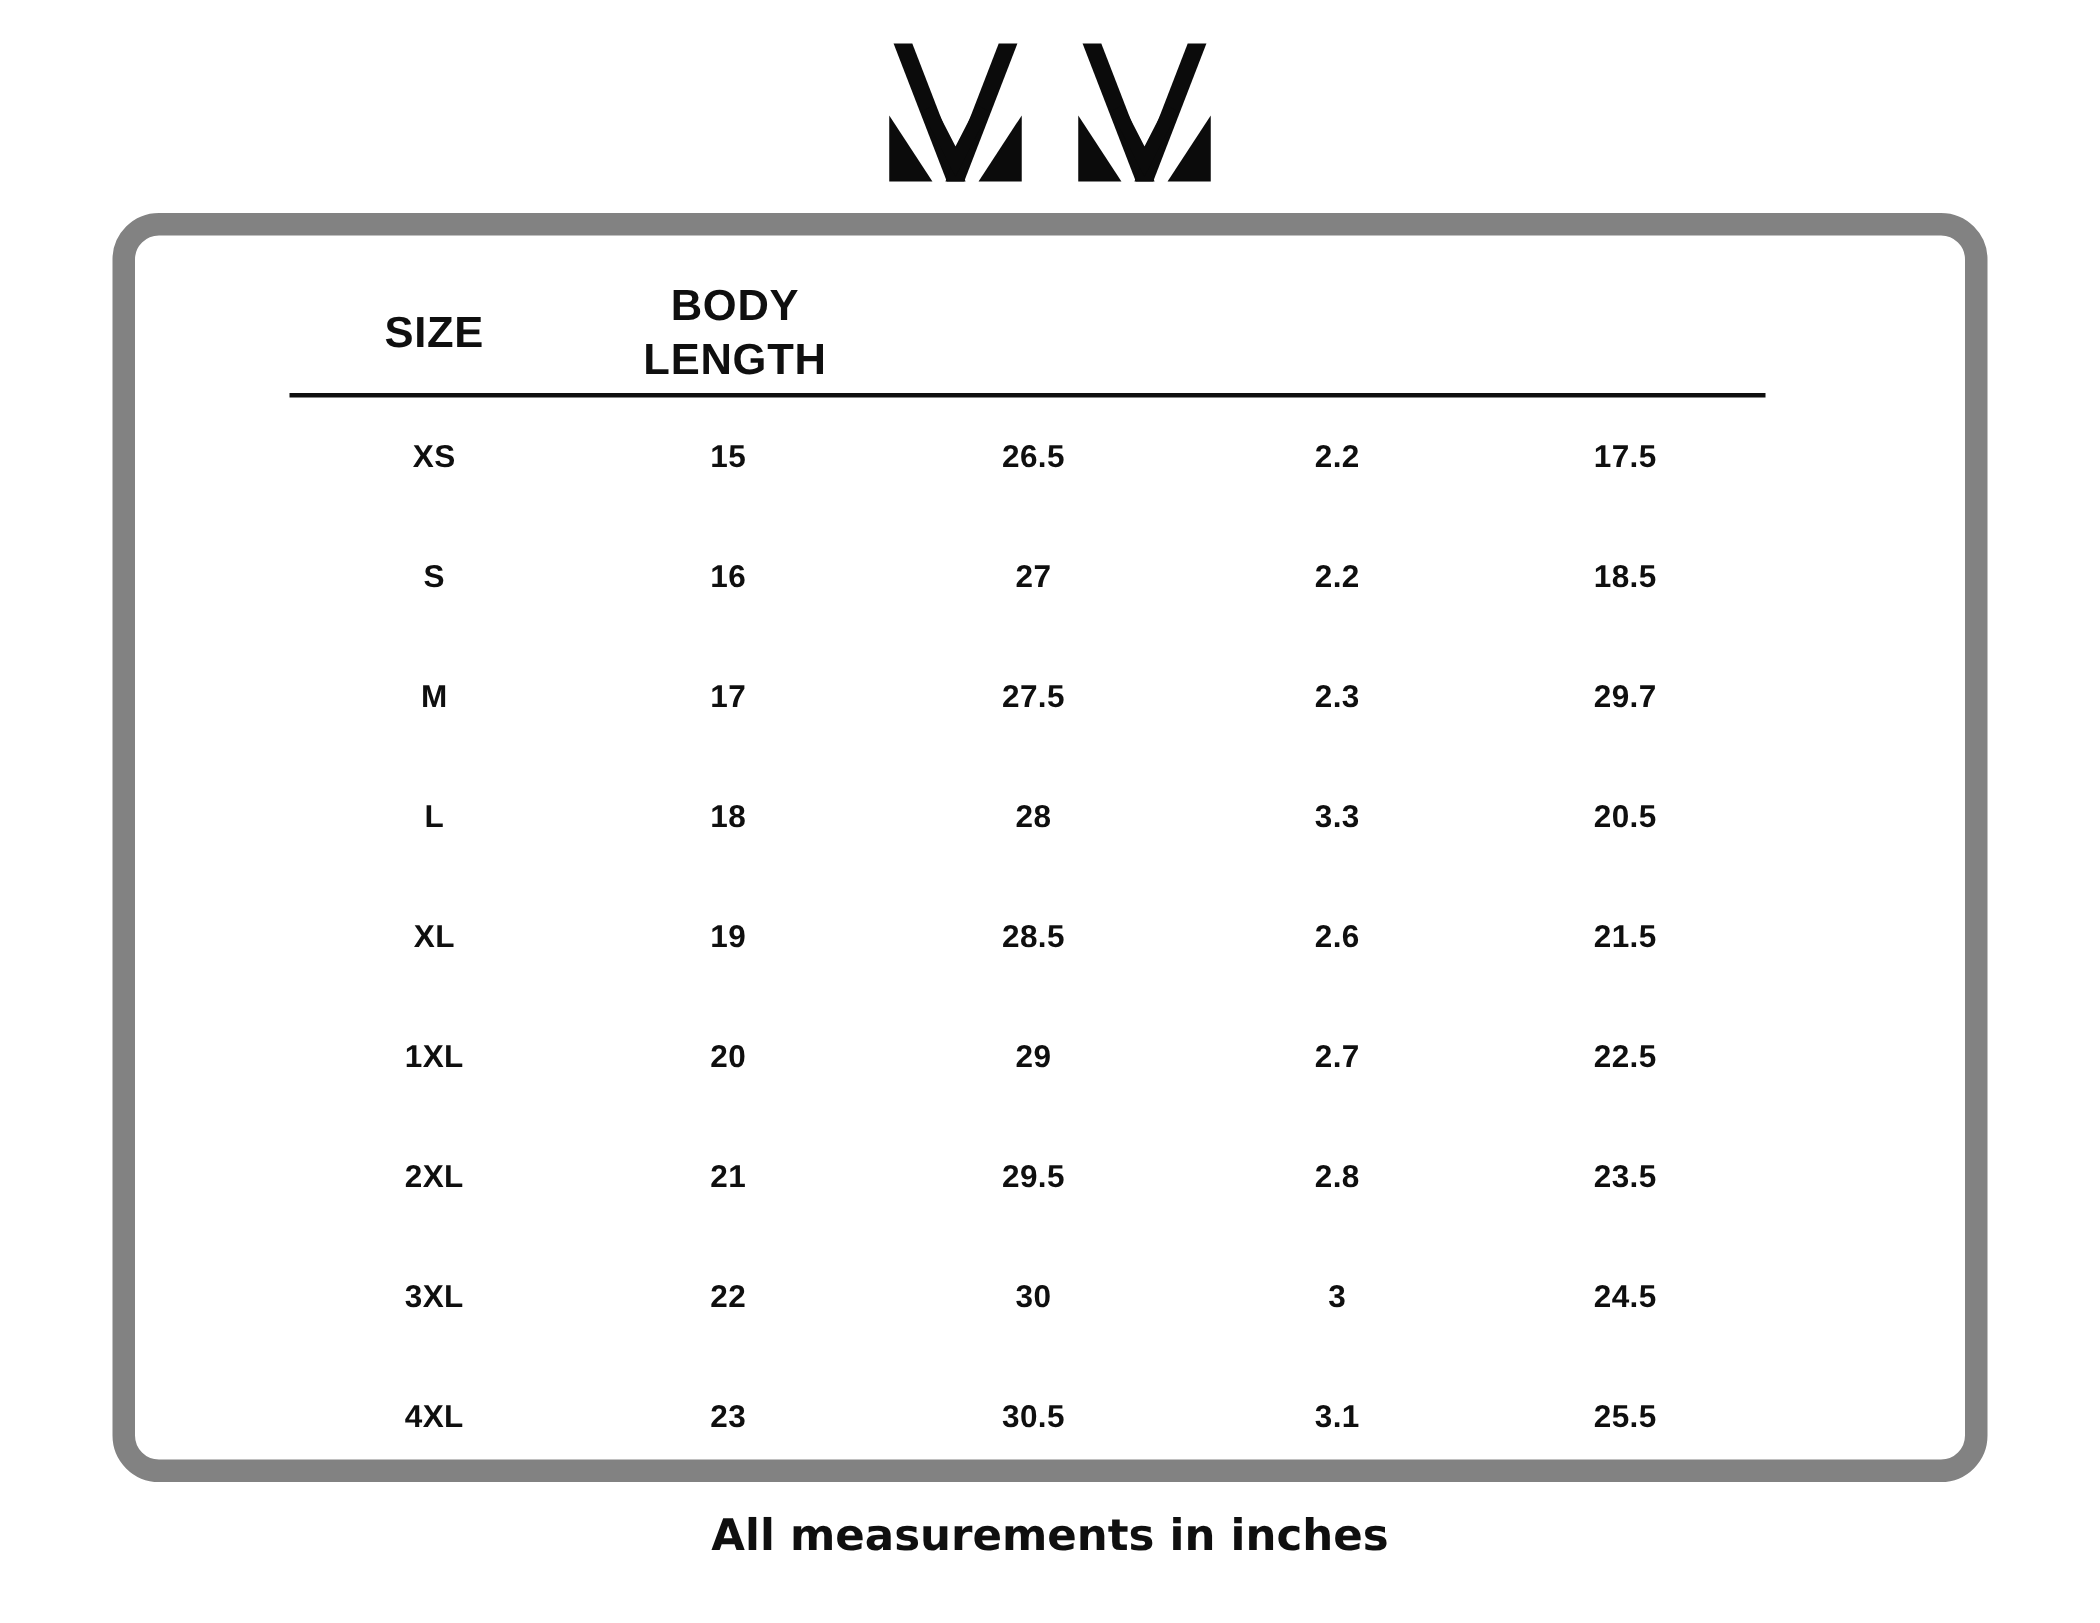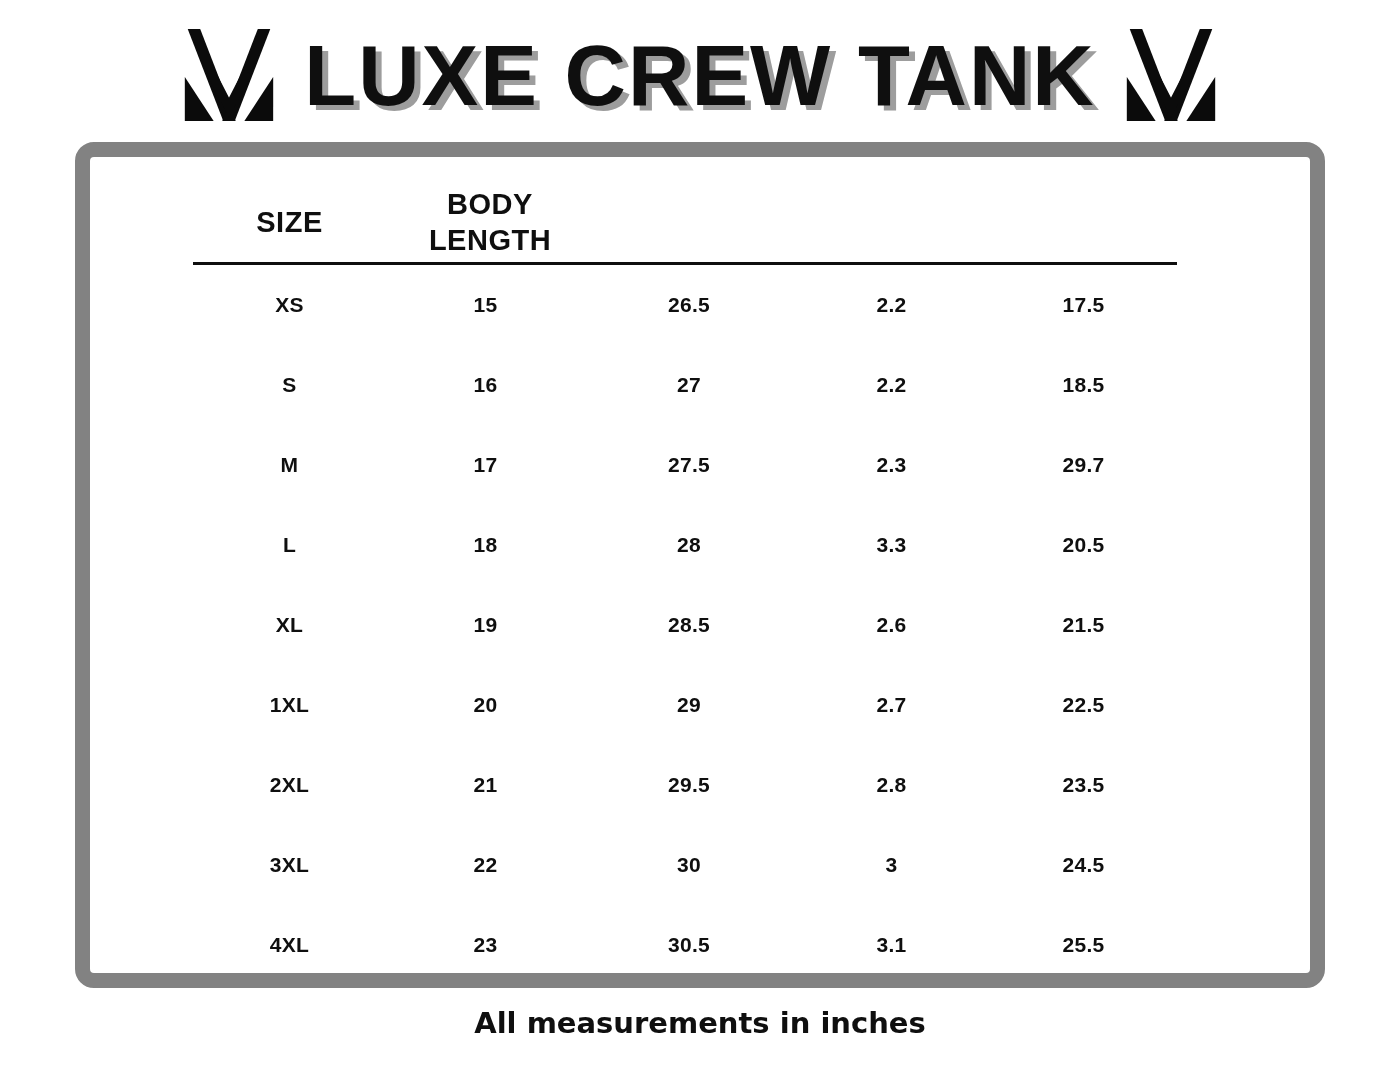--- a/index.html
+++ b/index.html
@@ -37,21 +37,21 @@
     text-shadow: 6px 5px 0 var(--title-shadow, #9d9d9d);
   }
 
   
   .chart-box {
     position: absolute;
     left: 75px; top: 142px;
     width: 1250px; height: 846px;
     box-sizing: border-box;
     border: 15px solid var(--border-gray, #828282);
-    border-radius: 19px;
+    border-radius: 31px;
     background: #ffffff;
   }
 
   .size-table {
     position: absolute;
     left: 103px; top: 25px;
     width: 984px;
   }
   .thead {
     display: flex;
@@ -105,21 +105,20 @@
     <span class="logo">
       <svg viewBox="0 0 100 100" fill="#0b0b0b" xmlns="http://www.w3.org/2000/svg">
         <polygon points="7,2 20,2 57,98 44,98"></polygon>
         <polygon points="80,2 93,2 56,98 43,98"></polygon>
         <path d="M31,47 L50,84 L69,47" fill="none" stroke="#0b0b0b" stroke-width="9.5"></path>
         <polygon points="4,52 4,98 34,98"></polygon>
         <polygon points="96,52 96,98 66,98"></polygon>
       </svg>
     </span>
 
-    <h1 class="page-title">LUXE CREW TANK</h1>
 
     <span class="logo">
       <svg viewBox="0 0 100 100" fill="#0b0b0b" xmlns="http://www.w3.org/2000/svg">
         <polygon points="7,2 20,2 57,98 44,98"></polygon>
         <polygon points="80,2 93,2 56,98 43,98"></polygon>
         <path d="M31,47 L50,84 L69,47" fill="none" stroke="#0b0b0b" stroke-width="9.5"></path>
         <polygon points="4,52 4,98 34,98"></polygon>
         <polygon points="96,52 96,98 66,98"></polygon>
       </svg>
     </span>

